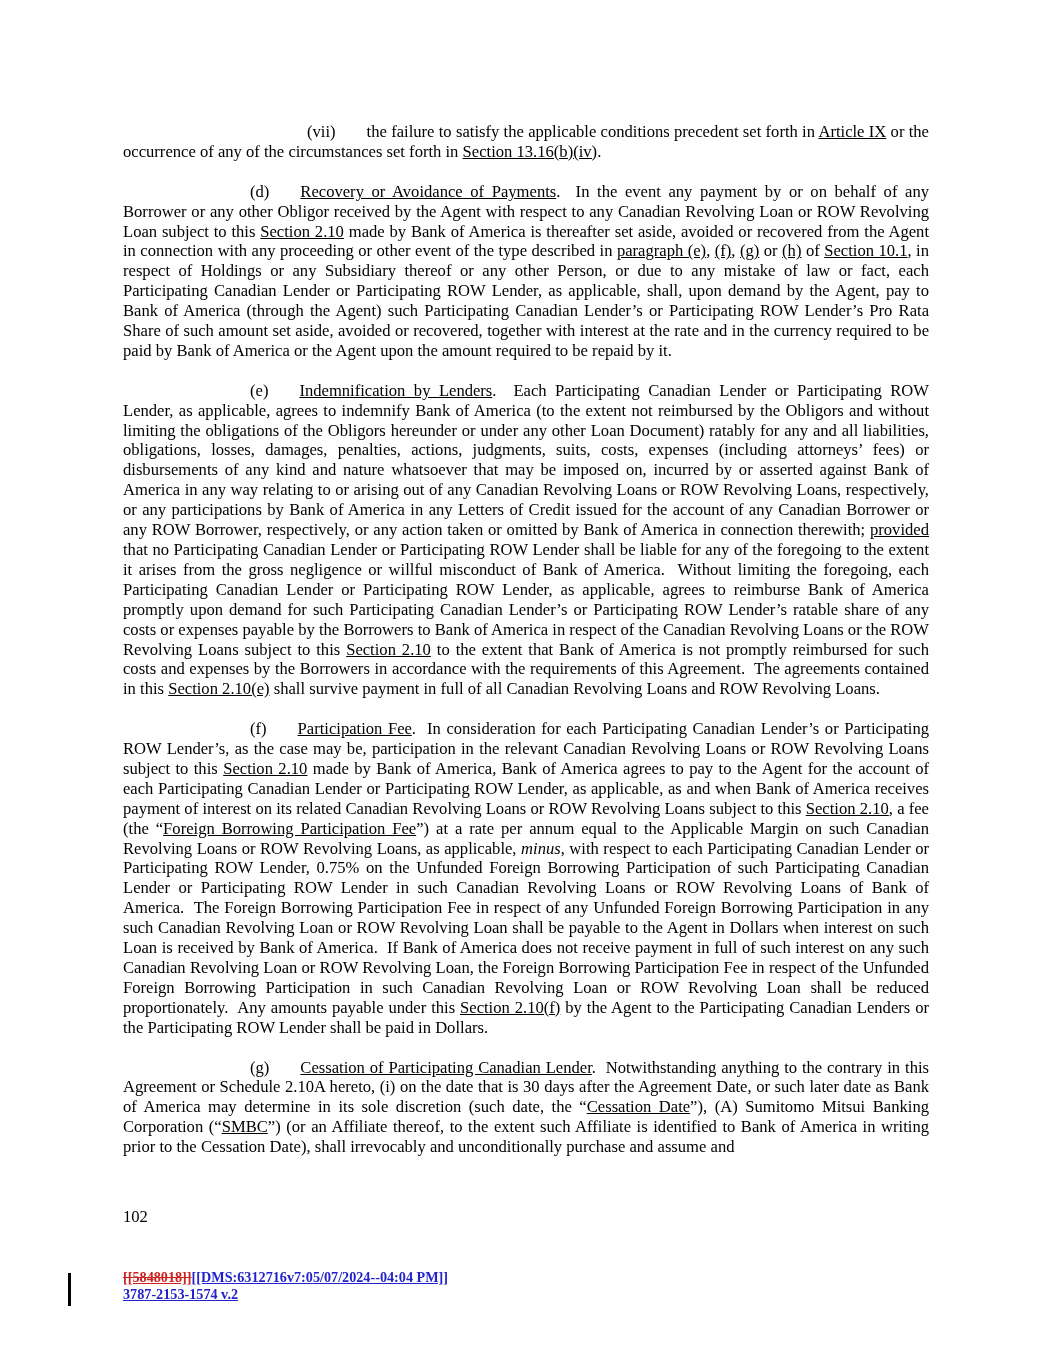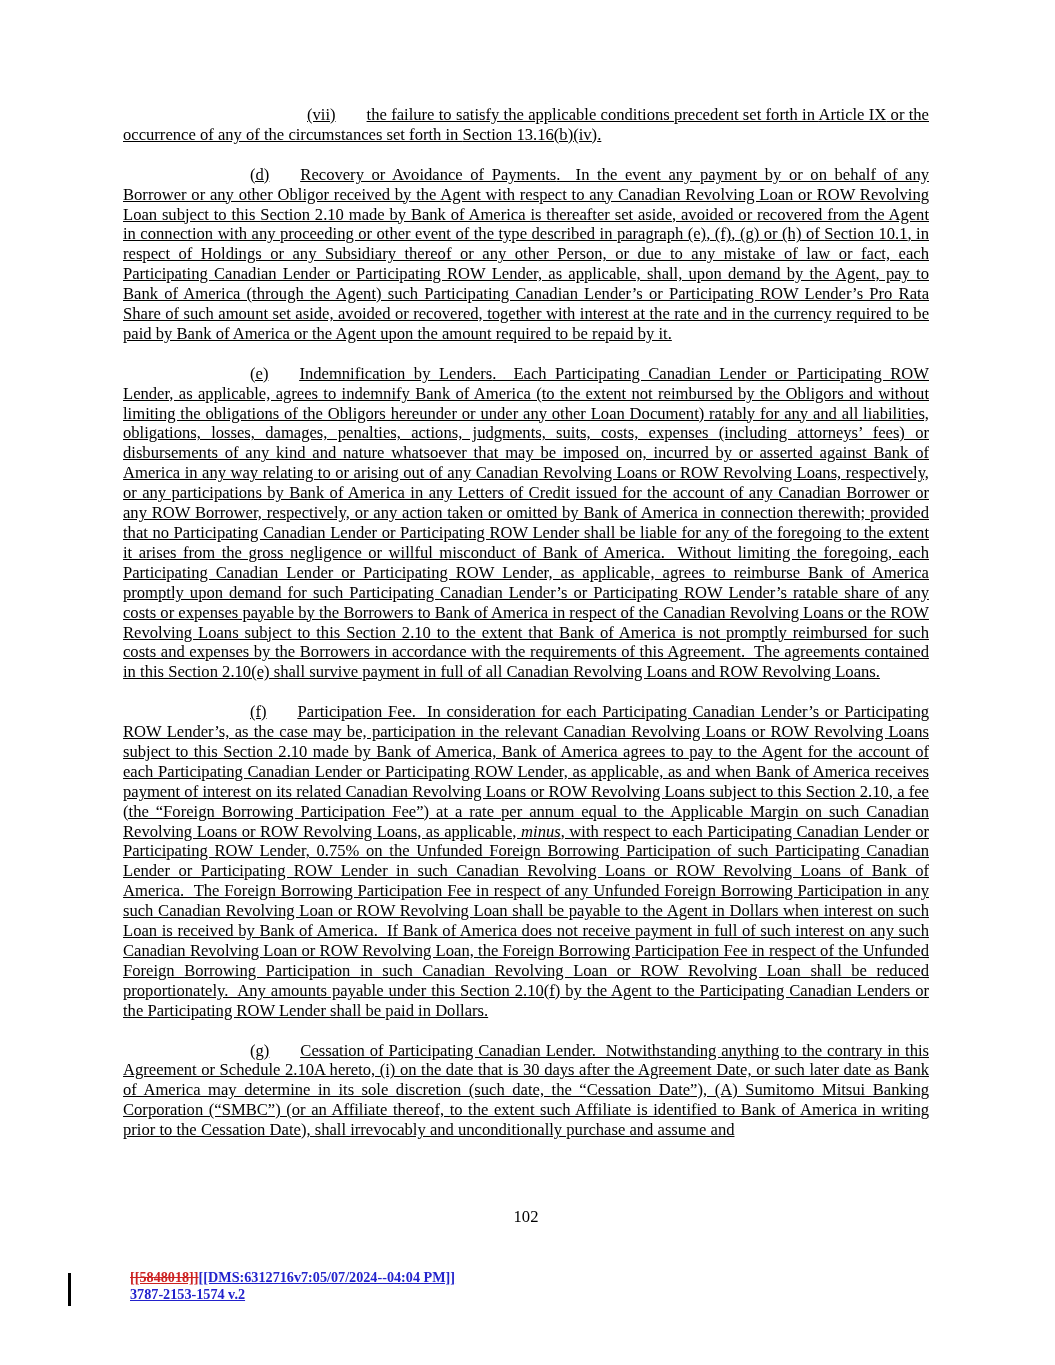--- a/index.html
+++ b/index.html
@@ -11,47 +11,45 @@
     position: relative;
     width: 1055px;
     height: 1365px;
     font-family: "Liberation Serif", "DejaVu Serif", serif;
     color: #000000;
     overflow: hidden;
   }
   #content {
     position: absolute;
     left: 123px;
-    top: 105px;
+    top: 122px;
     width: 806px;
-    text-decoration: underline;
   }
   .para {
     margin: 0 0 19.9px 0;
     font-size: 16.6px;
     line-height: 19.9px;
     text-align: justify;
   }
   .indent-1 { text-indent: 127px; }
   .indent-2 { text-indent: 184px; }
   .tab { display: inline-block; width: 31px; }
   .u { text-decoration: underline; }
   .i { font-style: italic; }
   #page-number {
     position: absolute;
     left: 123px;
     top: 1207px;
     width: 806px;
-    text-align: center;
     font-size: 16.6px;
     line-height: 19.9px;
   }
   #footer {
     position: absolute;
-    left: 130px;
+    left: 123px;
     top: 1269px;
     font-size: 14.2px;
     font-weight: bold;
     line-height: 16.8px;
   }
   .del {
     color: #cc2222;
     text-decoration: underline line-through;
     text-decoration-color: #cc2222;
   }

